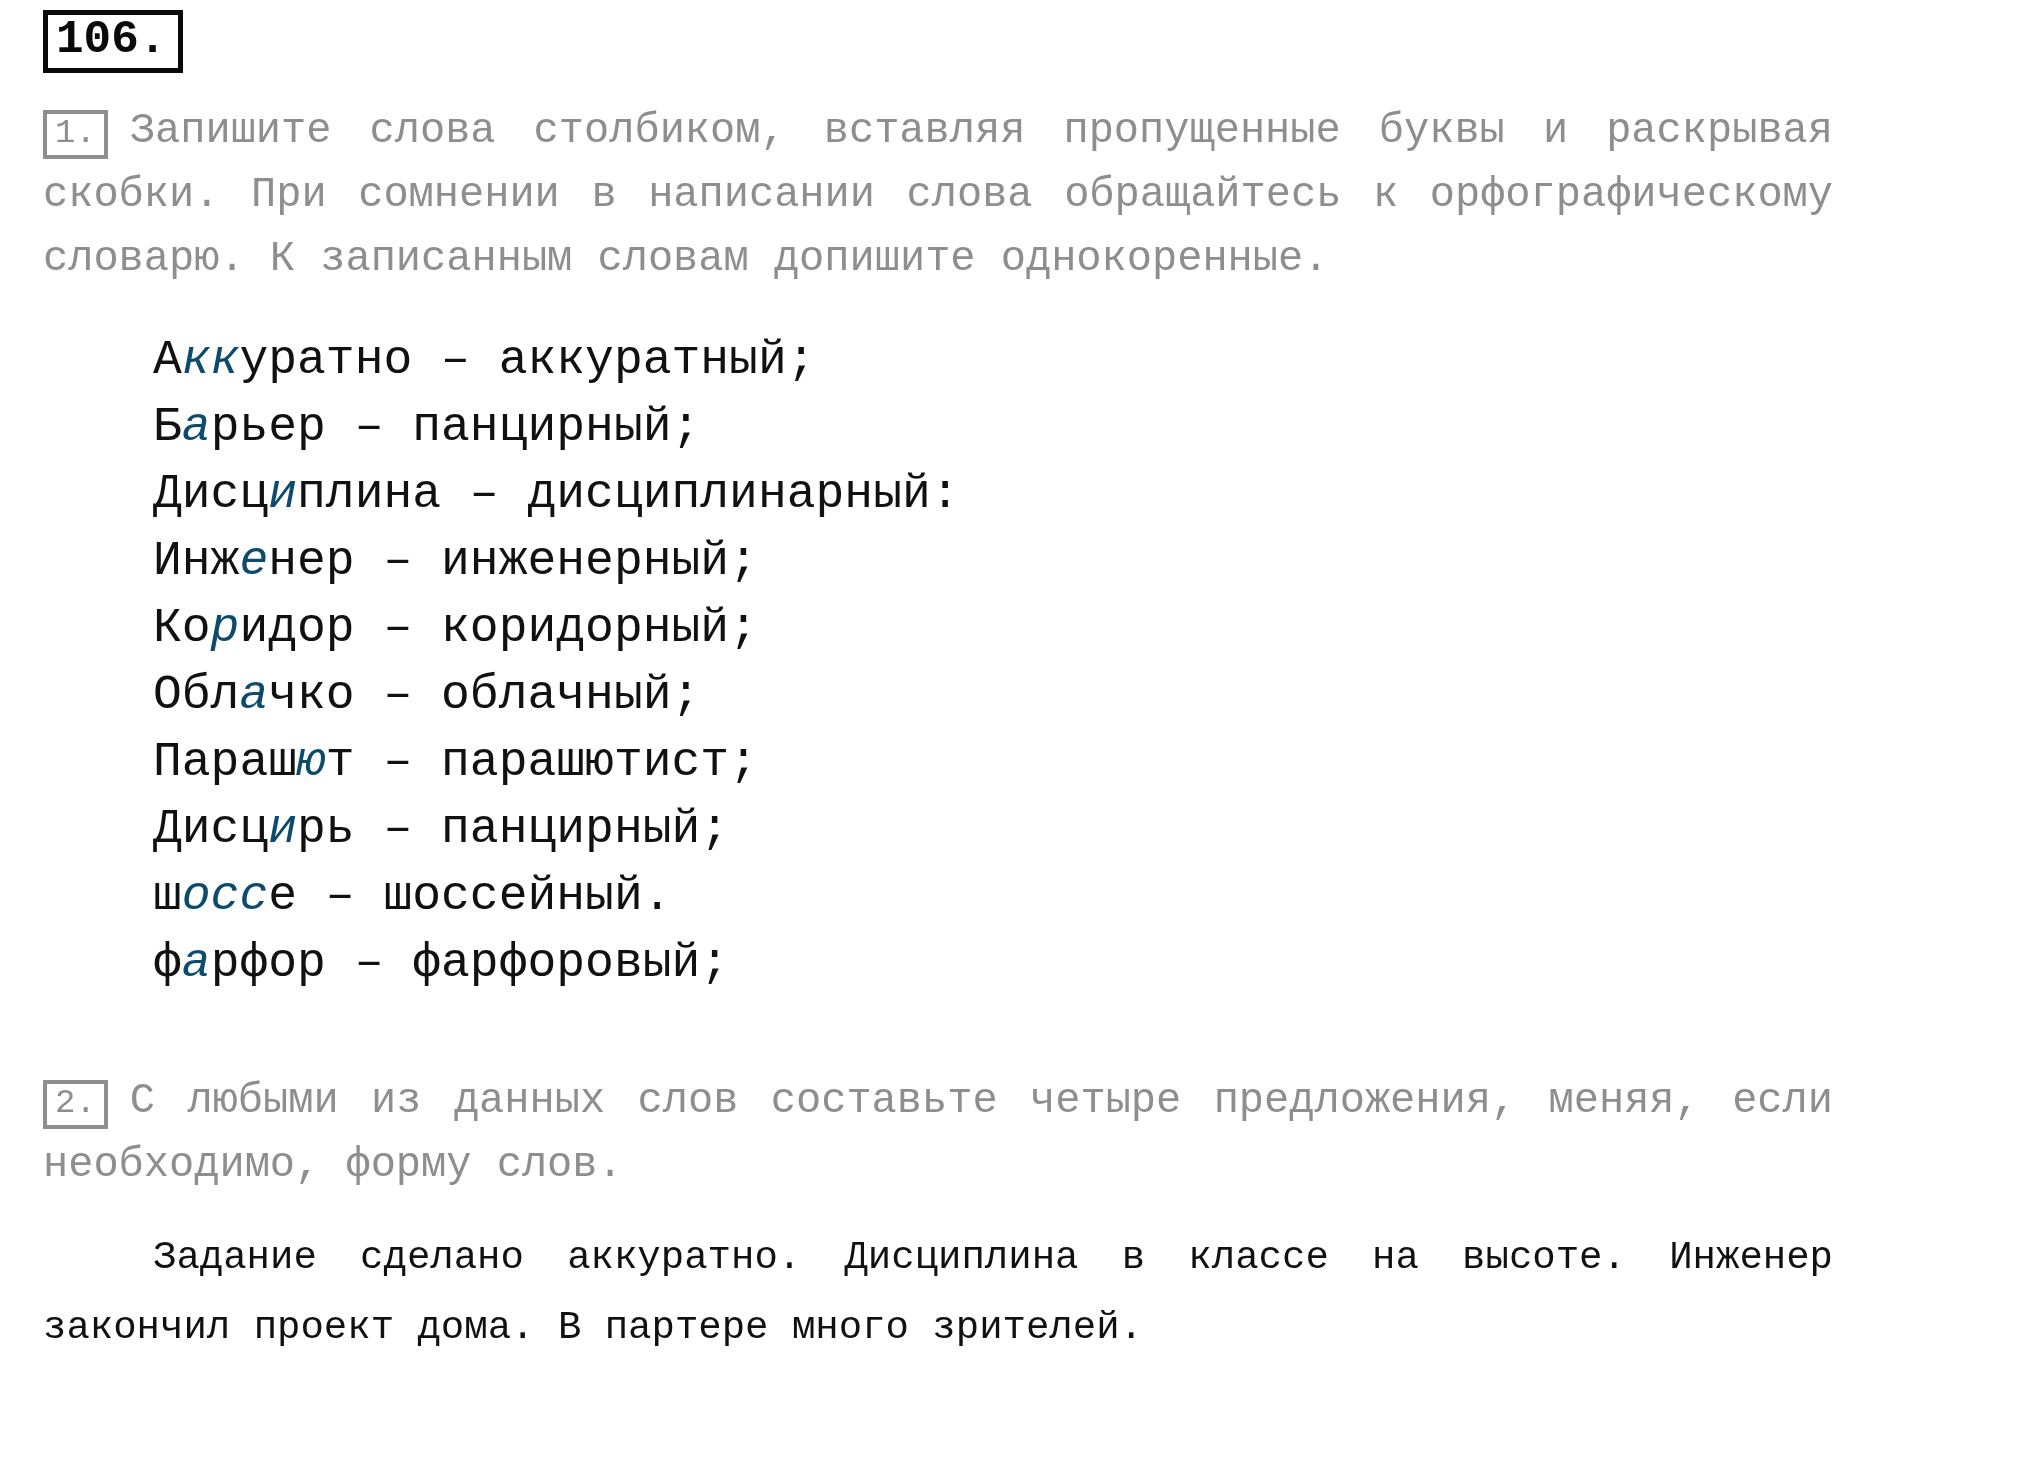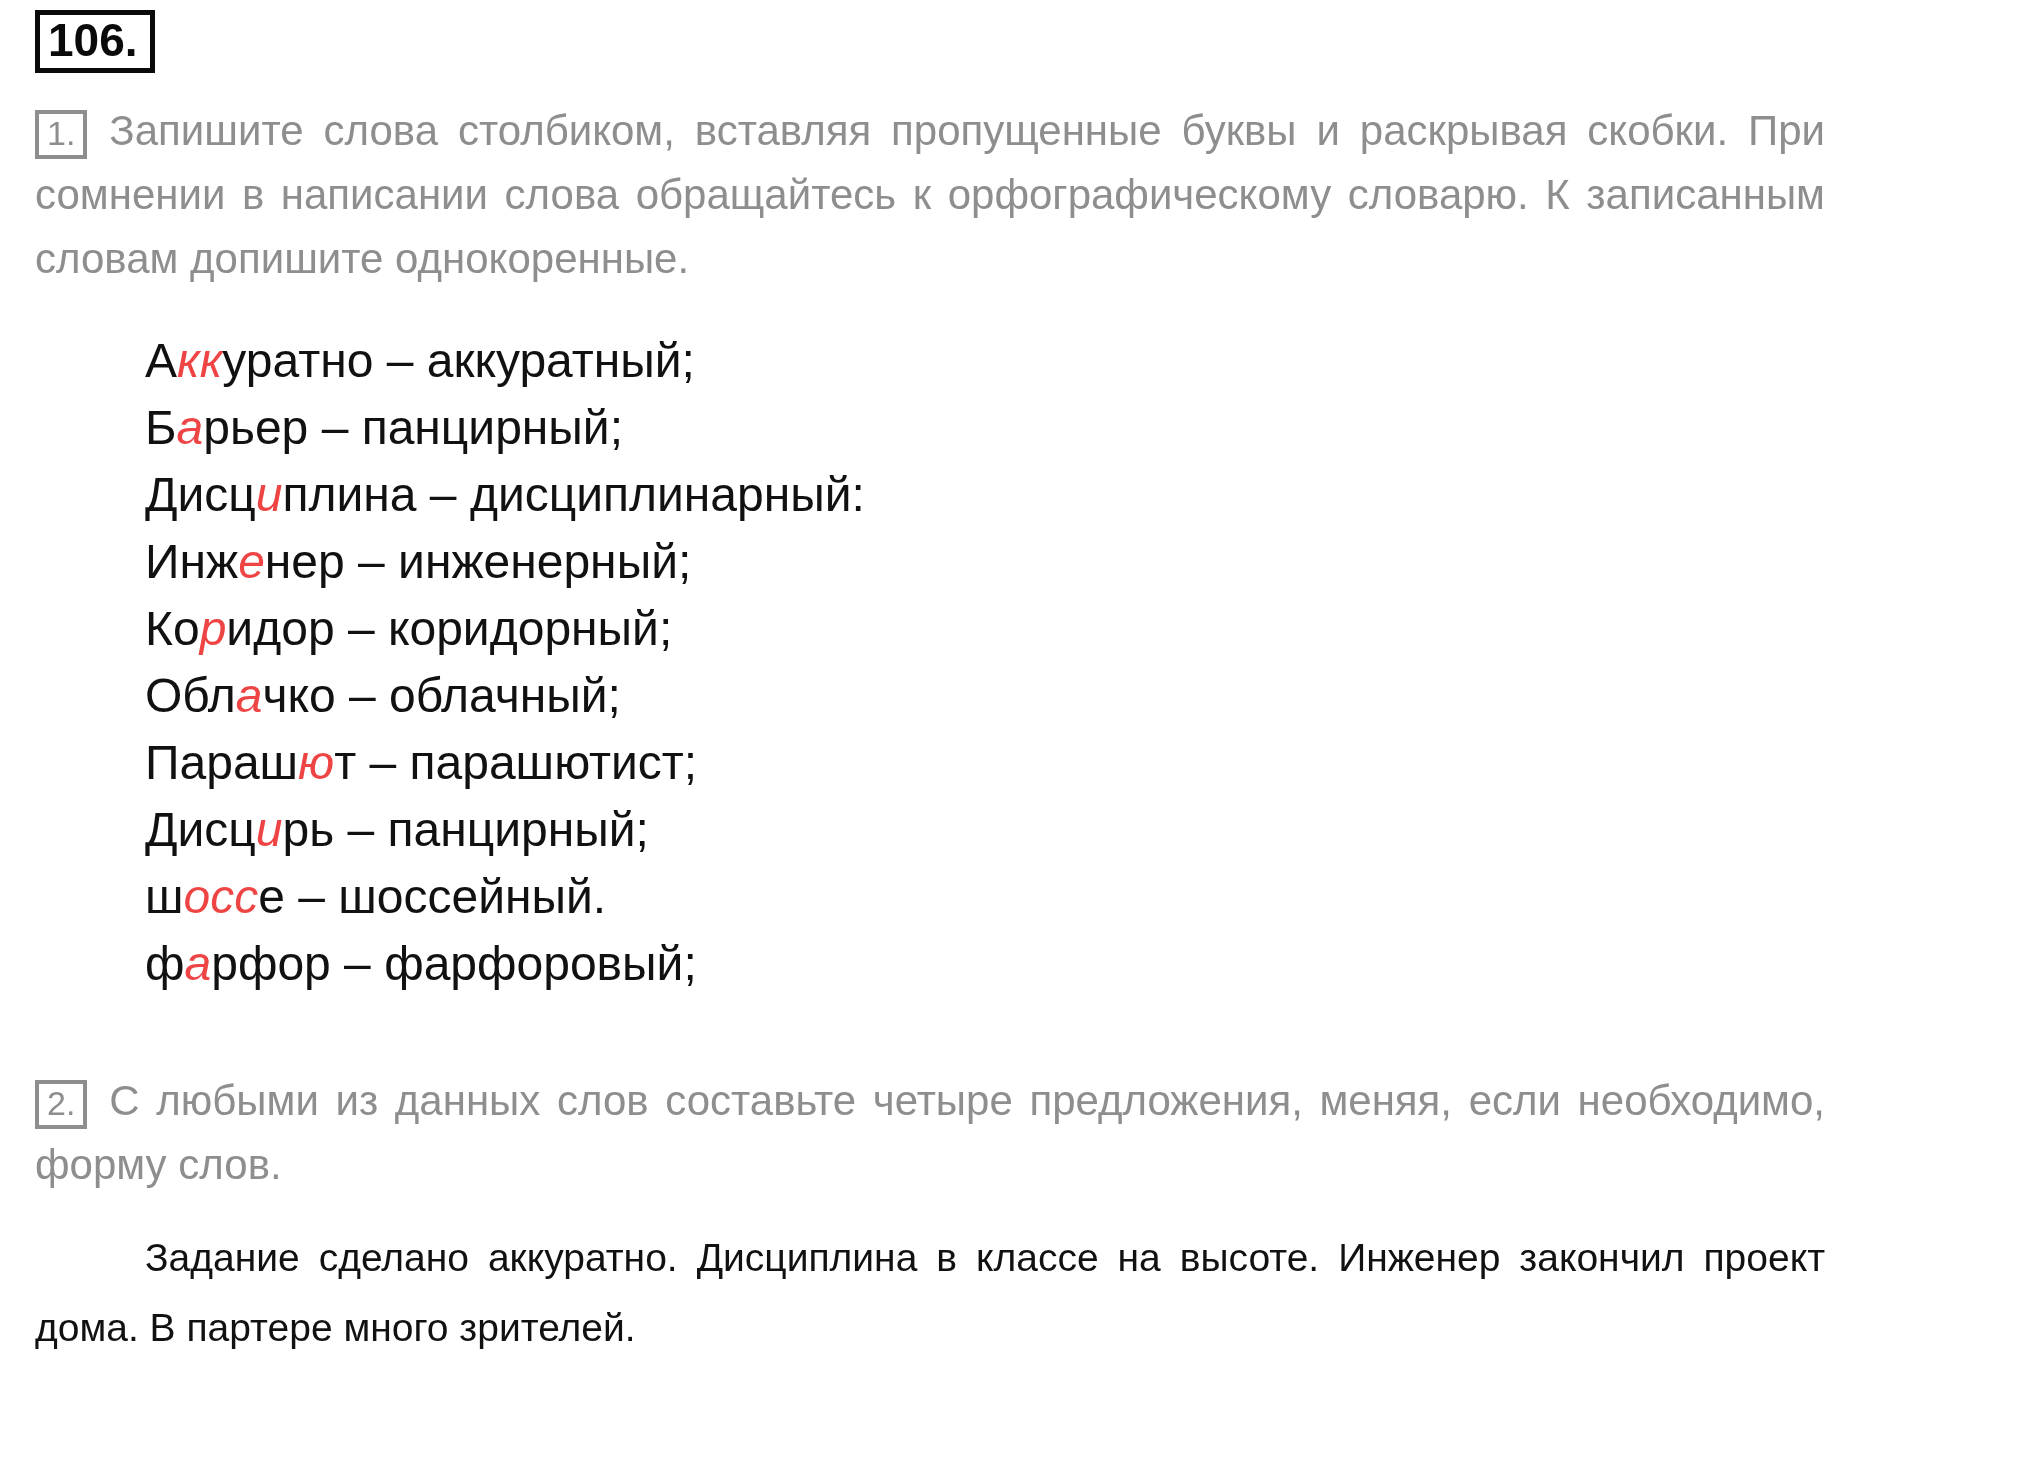--- a/index.html
+++ b/index.html
@@ -7,23 +7,24 @@
     padding: 0;
     background: #ffffff;
   }
   .page {
     position: relative;
     width: 1880px;
     height: 1479px;
     box-sizing: border-box;
     padding: 10px 55px 0 35px;
     background: #ffffff;
-    font-family: Liberation Sans, sans-serif;
+    font-family: Liberation Mono, monospace;
     color: #111111;
     overflow: hidden;
+    margin-left: 8px;
   }
   
   .num-box {
     display: inline-block;
     border: 5px solid #0a0a0a;
     padding: 0 12px 2px 8px;
     font-size: 46px;
     font-weight: bold;
     color: #0a0a0a;
     line-height: 1.1;
@@ -50,21 +51,21 @@
   
   .word-list {
     margin: 36px 0 0 110px;
     font-size: 48px;
     line-height: 67px;
     color: #111111;
   }
   .word-row { white-space: nowrap; }
   .word-row .em {
     font-style: italic;
-    color: #ef4444;
+    color: #0c4a6e;
   }
   .part2 { margin-top: 72px; }
   
   .answer {
     margin: 26px 0 0 0;
     font-size: 39px;
     line-height: 70px;
     text-align: justify;
     text-indent: 110px;
     color: #111111;

